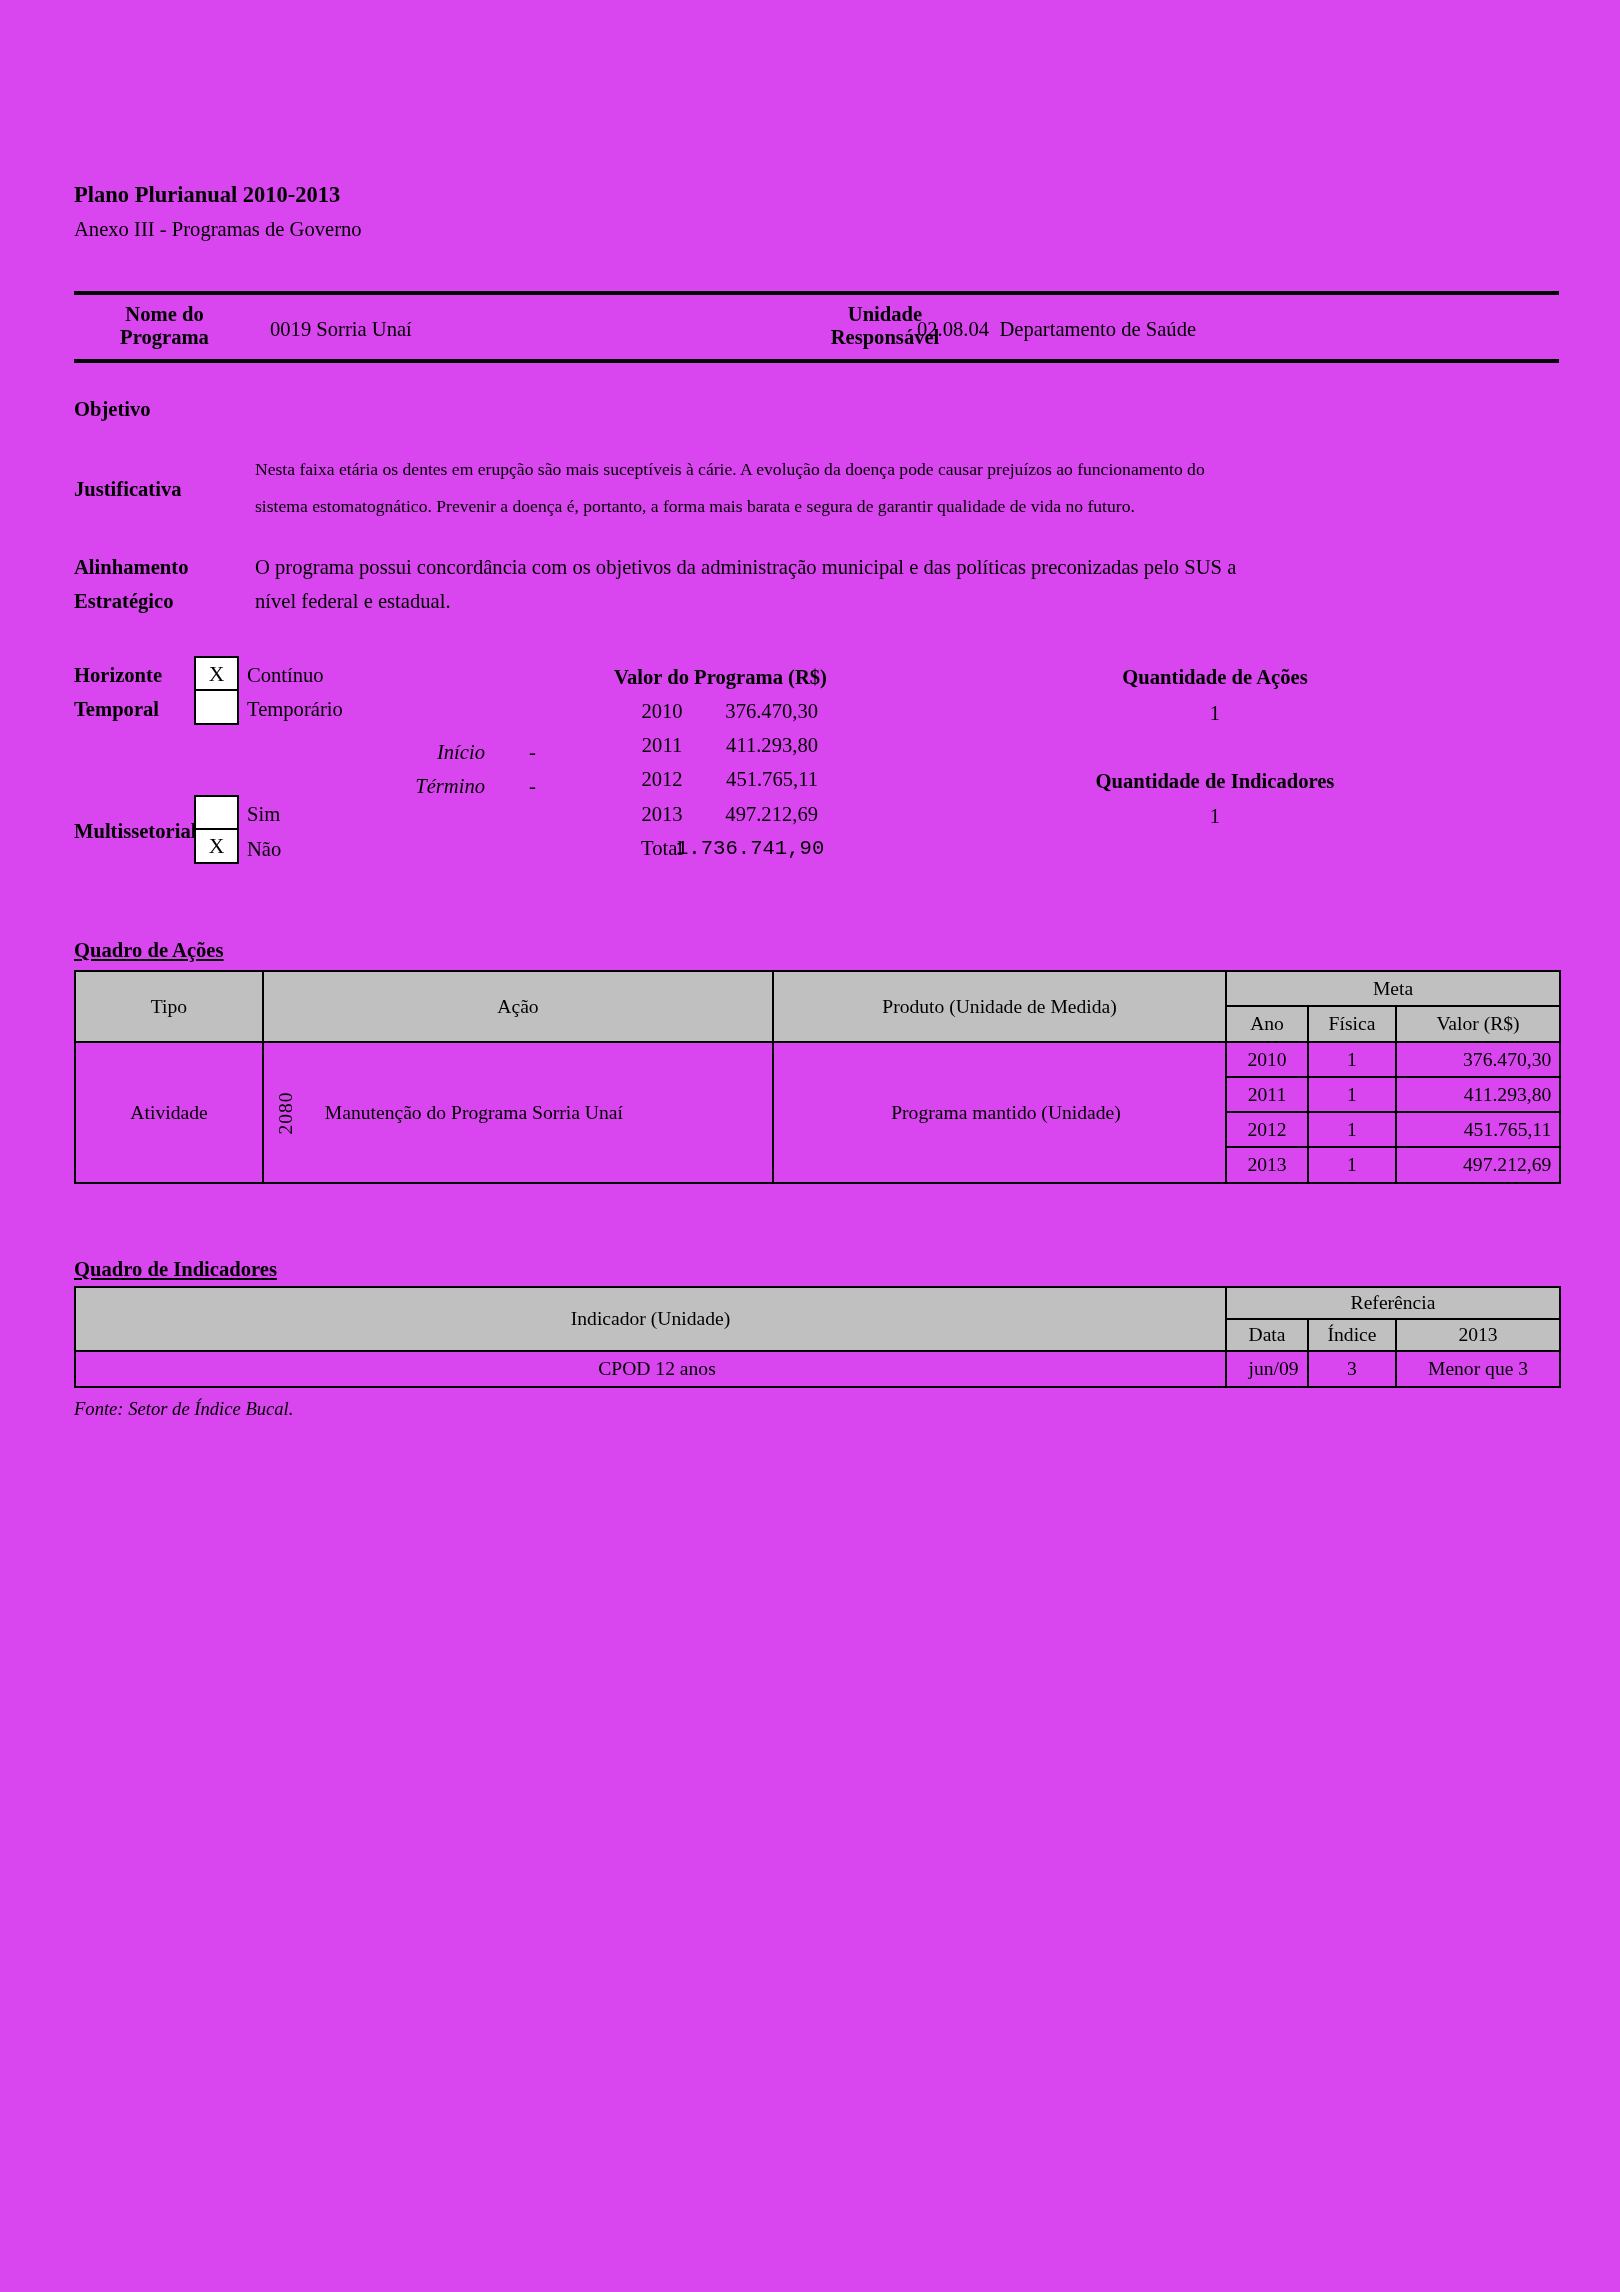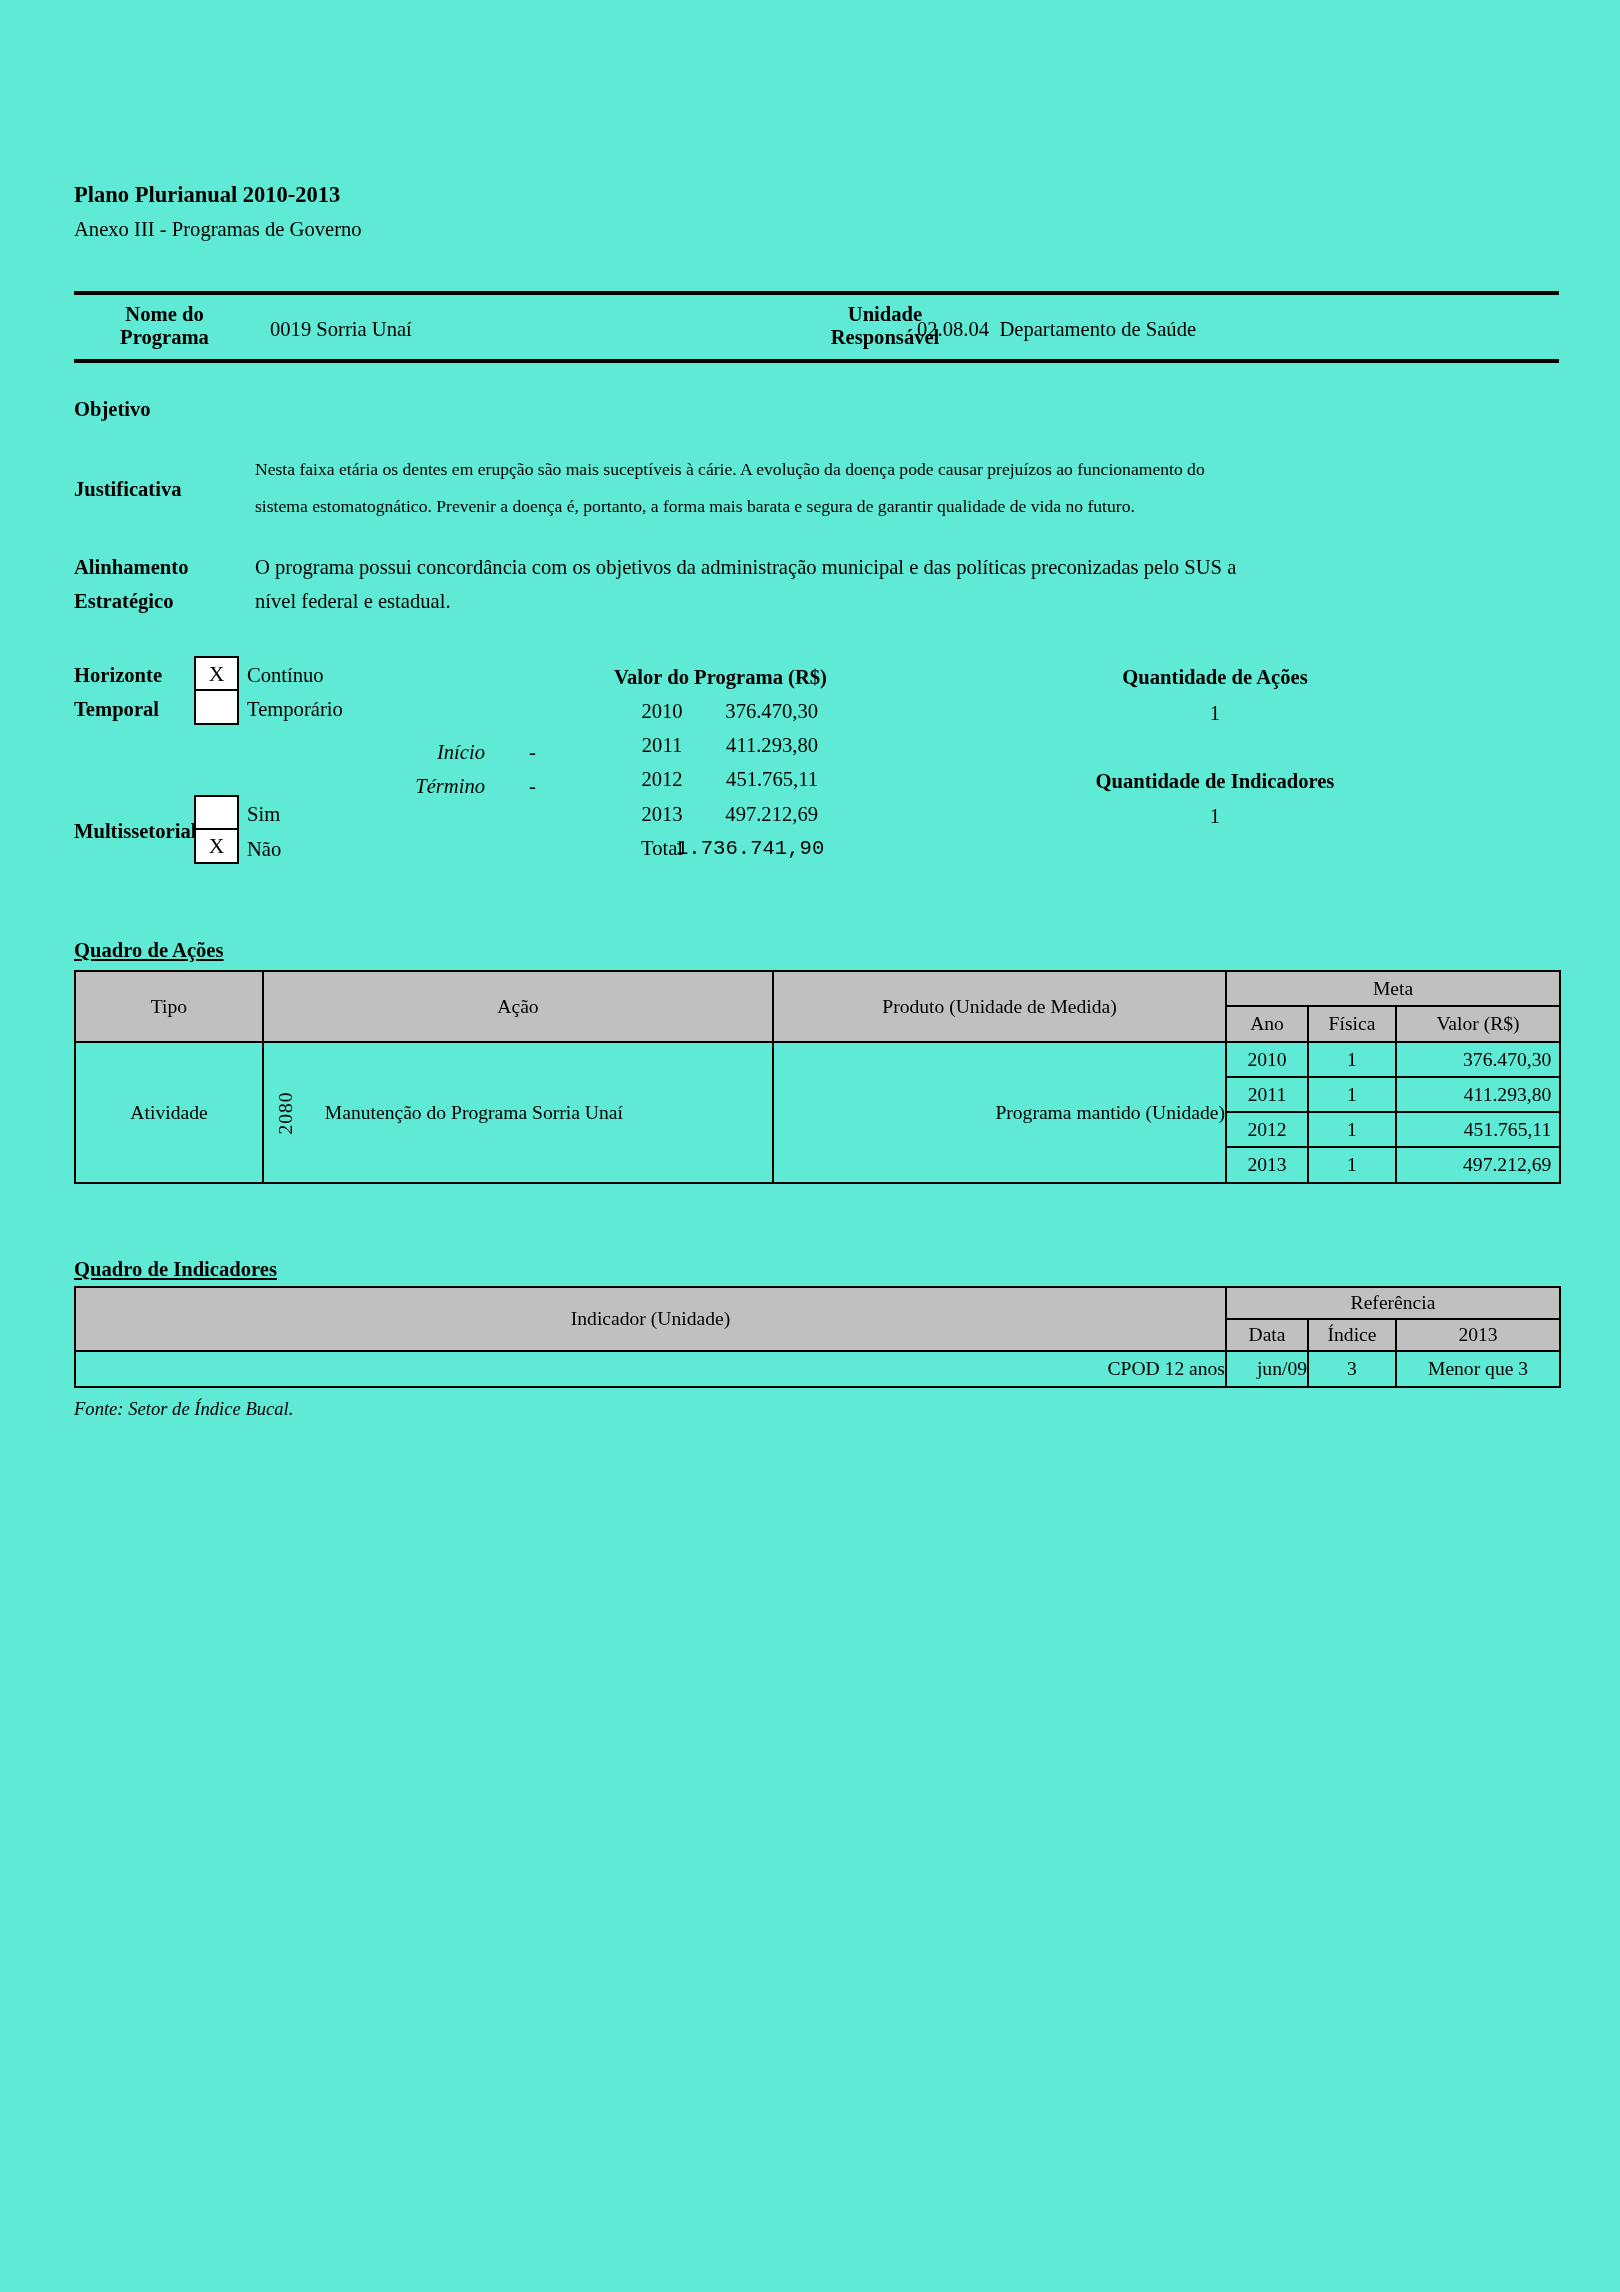--- a/index.html
+++ b/index.html
@@ -1,18 +1,18 @@
 <!DOCTYPE html>
 <html><head>
 <meta charset="utf-8">
 <style>
   * { margin:0; padding:0; box-sizing:border-box; }
   html,body { background:#ffffff; }
   body { font-family:"Liberation Serif","DejaVu Serif",serif; color:#000; }
-  .page { position:relative; width:1620px; height:2293px; background:#5eead4; overflow:hidden; }
+  .page { position:relative; width:1620px; height:2293px; background:#d946ef; overflow:hidden; }
   .abs { position:absolute; }
   .b { font-weight:bold; }
   .i { font-style:italic; }
   .t21 { font-size:20.6px; line-height:1.25; }
   .t18 { font-size:17.6px; line-height:1.25; }
   .ctr { text-align:center; }
 
   
   .band { position:absolute; left:74px; top:291px; width:1485px; height:72px;
           border-top:4.9px solid #000; border-bottom:4.9px solid #000; }
@@ -21,21 +21,21 @@
   .cb { width:45px; height:36px; border:2.9px solid #000; display:flex;
         align-items:center; justify-content:center; font-size:21.6px; background:#fff; }
 
   
   table { border-collapse:collapse; table-layout:fixed; }
   .qtable { position:absolute; left:74px; width:1485px; border:2.9px solid #000; font-size:19.6px; }
   .qtable th, .qtable td { border:2px solid #000; overflow:hidden; }
   .qtable th { background:#c0c0c0; font-weight:normal; text-align:center; }
   .qtable .hdr-bottom { border-bottom:2.9px solid #000; }
   .num { text-align:right; padding-right:7.8px; }
-  .left { text-align:right; padding-left:13px; }
+  .left { text-align:center; padding-left:13px; }
 
   .sec-title { font-size:20.6px; font-weight:bold; text-decoration:underline; }
 
   .rot { display:inline-block; transform:rotate(-90deg); transform-origin:center;
          font-size:19.6px; letter-spacing:1px; }
 </style>
 </head>
 <body>
 
 <div class="page">

